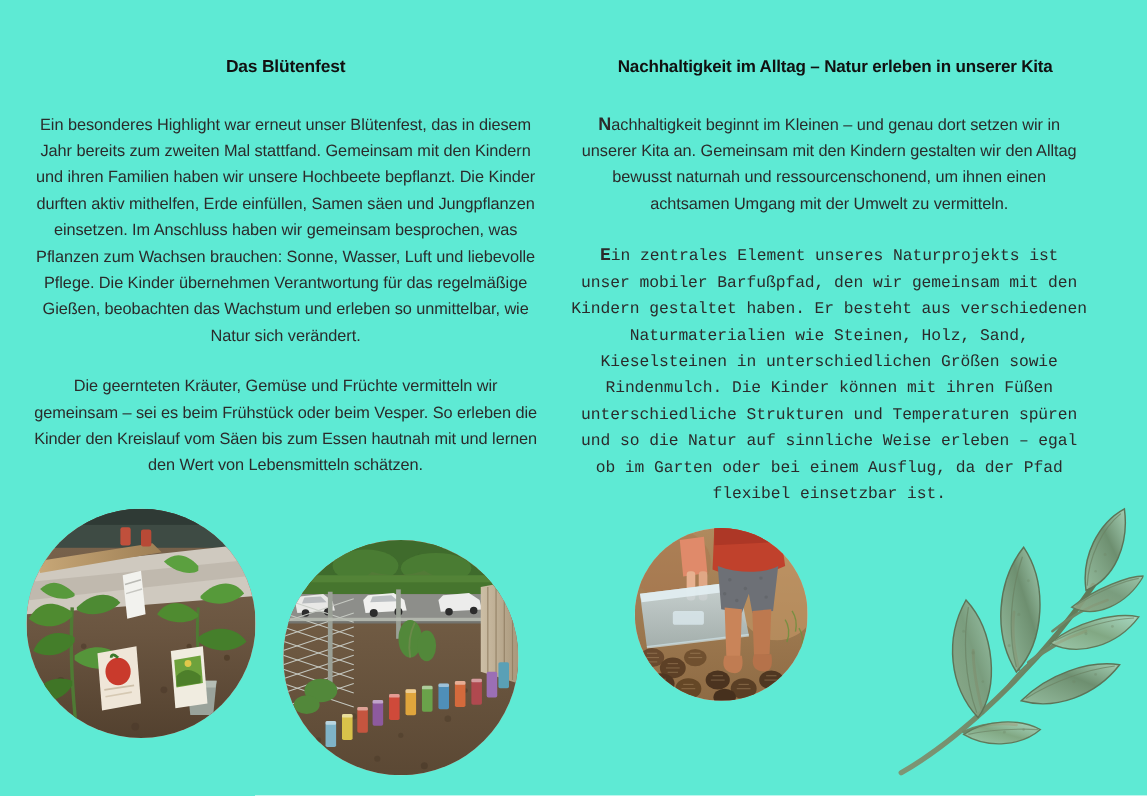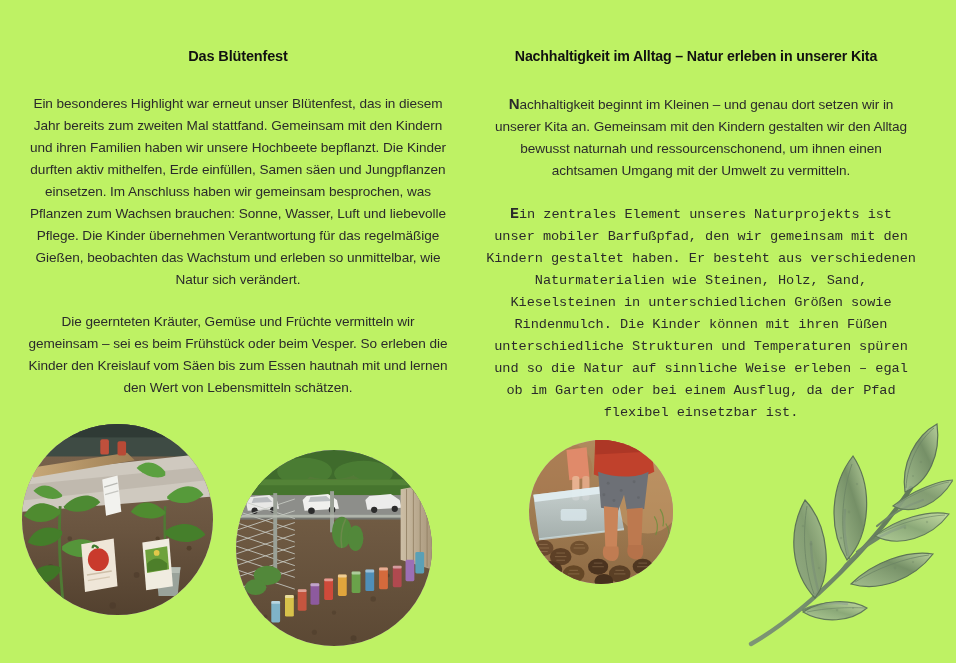--- a/index.html
+++ b/index.html
@@ -14,21 +14,21 @@
     position: relative;
     overflow: hidden;
     font-family: "Liberation Sans", sans-serif;
     color: #232323;
     -webkit-font-smoothing: antialiased;
   }
 
   .page {
     position: absolute;
     inset: 0;
-    background: #bef264;
+    background: #5eead4;
   }
 
   
   .col {
     position: absolute;
     top: 0;
     text-align: center;
   }
   .col-left  { left: 18px;  width: 440px; }
   .col-right { left: 472px; width: 448px; }
@@ -49,21 +49,21 @@
   .para {
     font-size: 13.6px;
     line-height: 22px;
     color: #2b2b2b;
     margin: 0;
     padding: 0;
     text-align: center;
     letter-spacing: -0.05px;
   }
   .col-left  .para { width: 424px; margin-left: 8px; }
-  .col-right .para { width: 430px; margin-left: 14px; }
+  .col-right .para { width: 430px; margin-left: 4px; }
 
   .p-gap-1 { margin-top: 28px; }
   .p-gap-2 { margin-top: 20px; }
   .p-gap-3 { margin-top: 22px; font-family: Liberation Mono, monospace; }
 
   .dropcap {
     font-size: 15px;
     font-weight: 600;
   }
 

